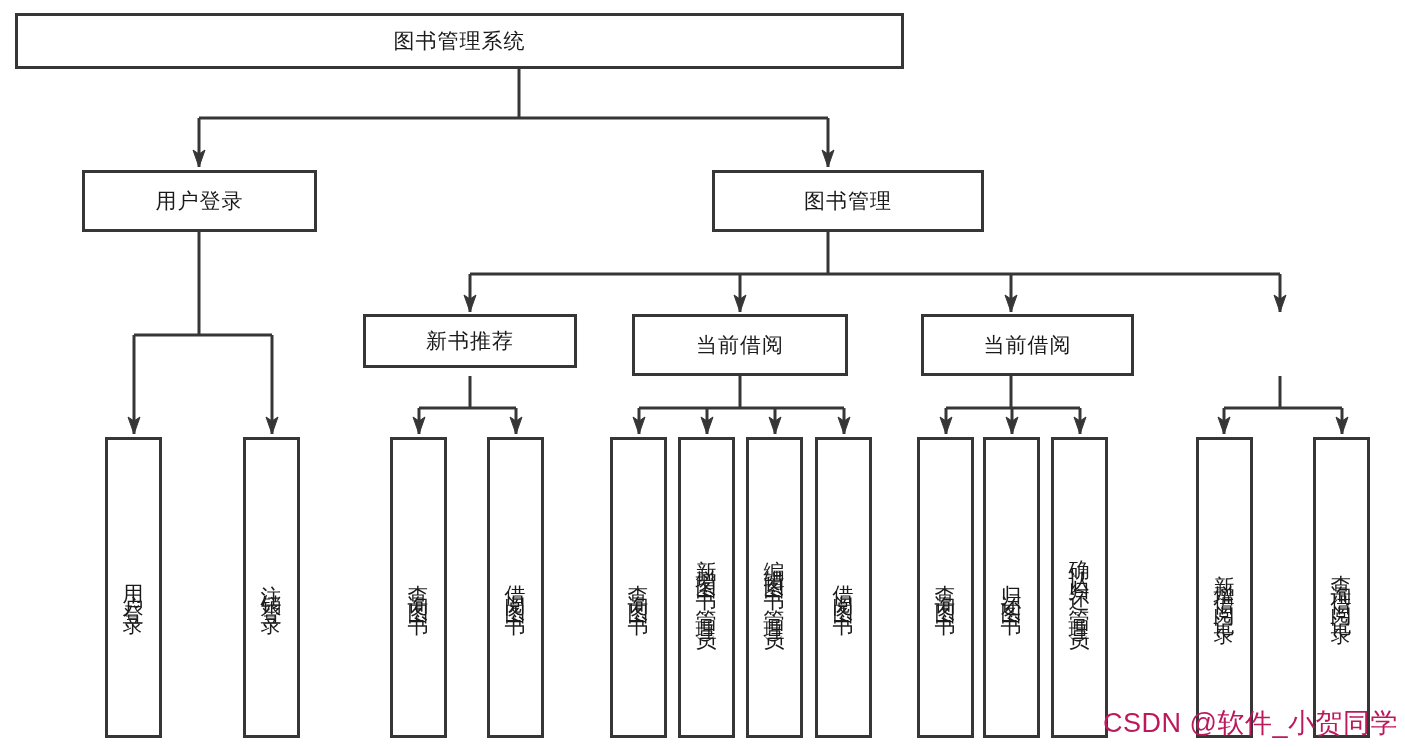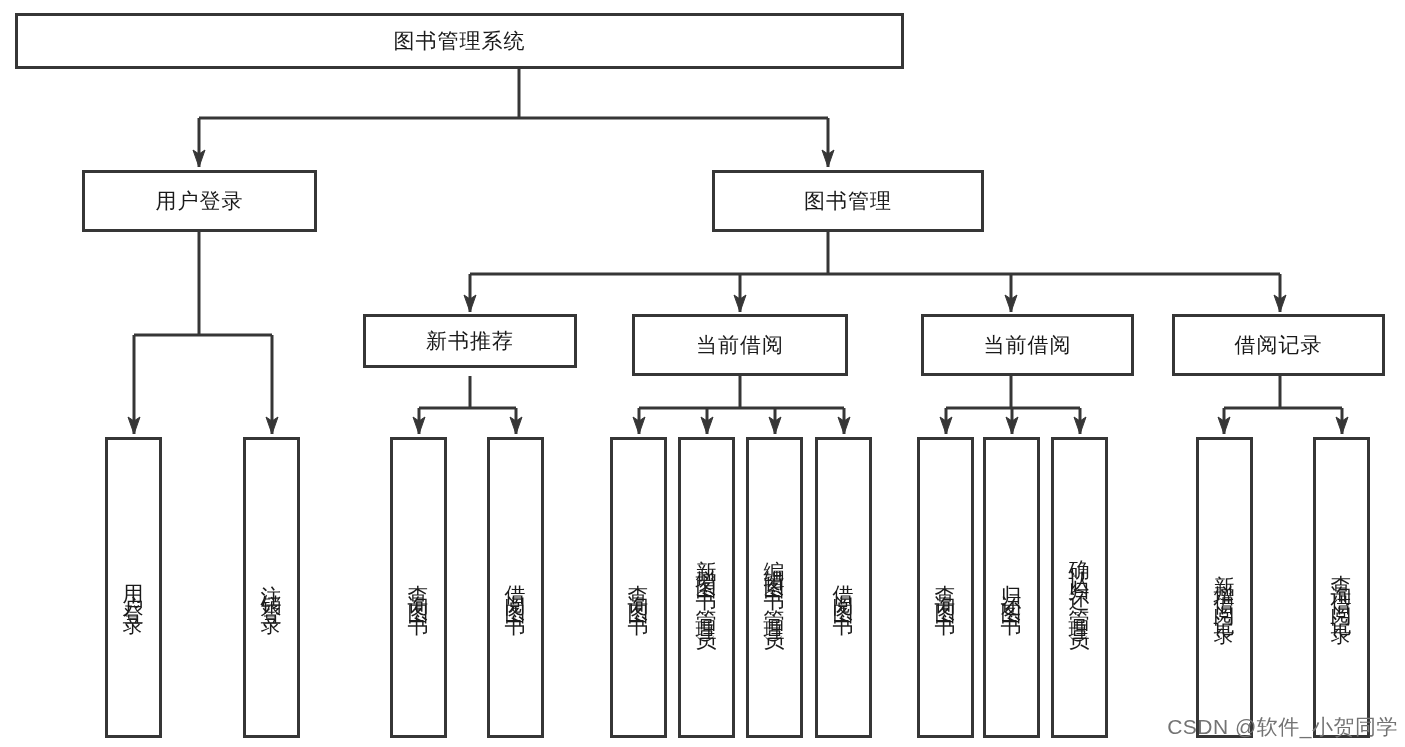--- a/index.html
+++ b/index.html
@@ -46,22 +46,22 @@
   .vtext {
     writing-mode: vertical-rl;
     text-orientation: mixed;
     letter-spacing: 10px;
     line-height: 1;
   }
   .watermark {
     position: absolute;
     right: 7px;
     bottom: 6px;
-    font-size: 21px;
-    color: #737373;
+    font-size: 27px;
+    color: #be185d;
     letter-spacing: 0.5px;
     z-index: 5;
     white-space: nowrap;
     margin-top: 35px;
   }
 </style>
 </head>
 <body>
 
 <div class="canvas">
@@ -134,23 +134,20 @@
 
   <div class="box" style="left:363px; top:314px; width:214px; height:54px;">
     <span>新书推荐</span>
   </div>
   <div class="box" style="left:632px; top:314px; width:216px; height:62px;">
     <span>当前借阅</span>
   </div>
   <div class="box" style="left:905px; top:314px; width:213px; height:62px;margin-left:16px;">
     <span>当前借阅</span>
   </div>
-  <div class="box" style="left:1172px; top:314px; width:213px; height:62px;">
-    <span>借阅记录</span>
-  </div>
 
   <div class="leaf" style="left:105px;">
     <span class="vtext">用户登录</span>
   </div>
   <div class="leaf" style="left:243px;">
     <span class="vtext">注销登录</span>
   </div>
 
   <div class="leaf" style="left:390px;">
     <span class="vtext">查询图书</span>

